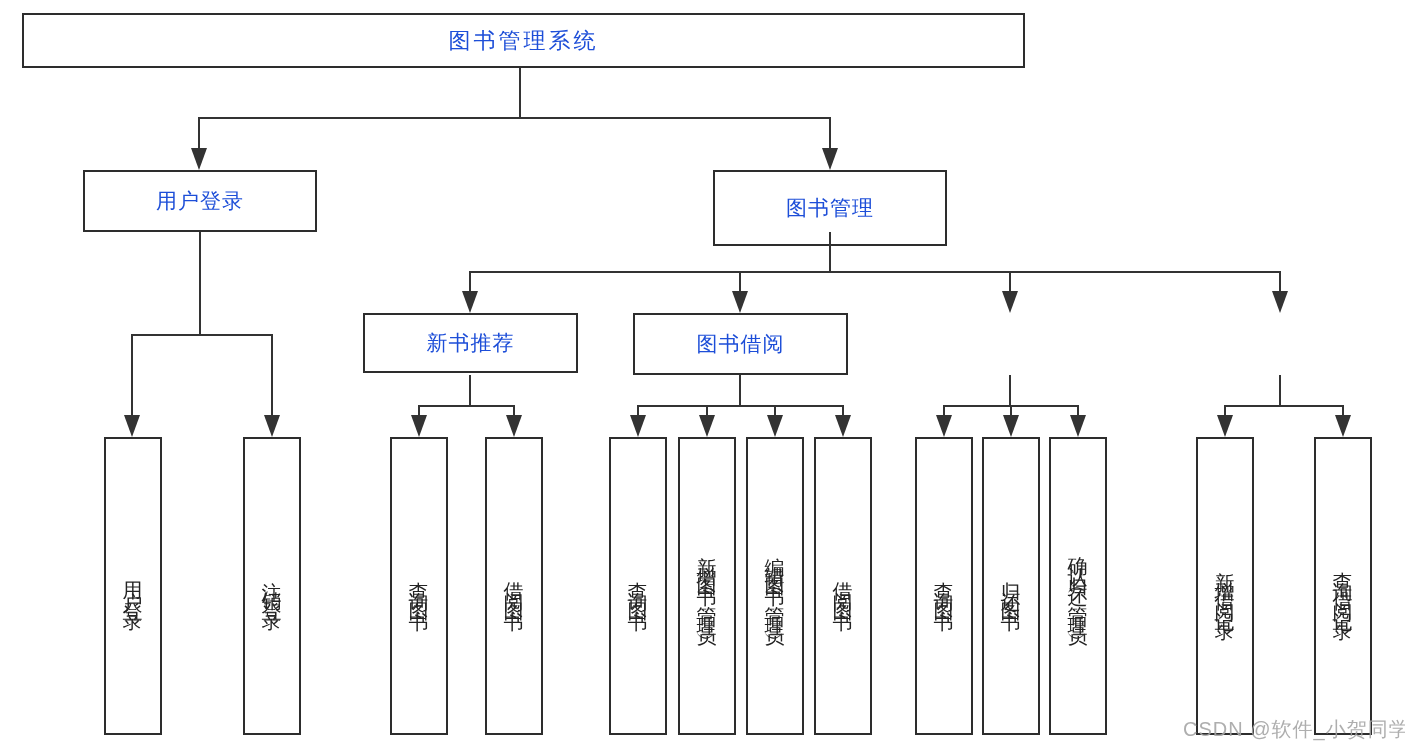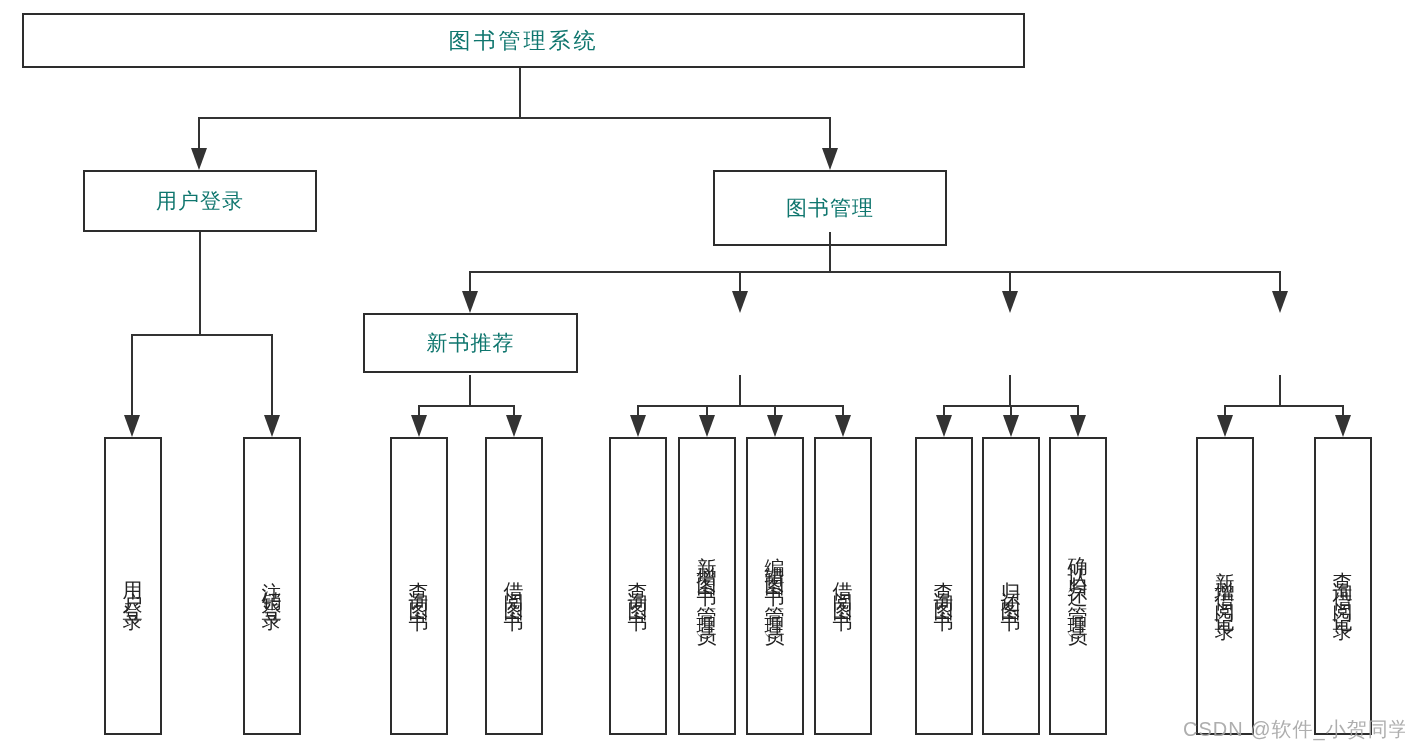--- a/index.html
+++ b/index.html
@@ -4,21 +4,21 @@
 <style>
   html,body{margin:0;padding:0;background:#ffffff;}
   #stage{
     position:relative;width:1405px;height:747px;background:#ffffff;overflow:hidden;
     font-family:"Liberation Sans","DejaVu Sans",sans-serif;color:#222222;
   }
   .box{
     position:absolute;box-sizing:border-box;background:#ffffff;
     border:2px solid #2d2d2d;display:flex;align-items:center;justify-content:center;
   }
-  .box .lbl{font-size:21px;letter-spacing:1px;color:#0f766e;white-space:nowrap;}
+  .box .lbl{font-size:21px;letter-spacing:1px;color:#1d4ed8;white-space:nowrap;}
   .box.root .lbl{font-size:22px;letter-spacing:3px;}
   .vbox{
     position:absolute;box-sizing:border-box;background:#ffffff;width:58px;height:298px;
     border:2px solid #2d2d2d;display:flex;align-items:center;justify-content:center;
   }
   .vbox .vlbl{
     writing-mode:vertical-rl;text-orientation:mixed;
     font-size:20px;letter-spacing:10px;color:#232323;line-height:1;
   }
   .hline{position:absolute;height:2px;background:#333333;}
@@ -44,20 +44,23 @@
 
   <div class="box" style="left:83px;top:170px;width:234px;height:62px">
     <span class="lbl">用户登录</span>
   </div>
   <div class="box" style="left:713px;top:170px;width:234px;height:76px">
     <span class="lbl">图书管理</span>
   </div>
 
   <div class="box" style="left:363px;top:313px;width:215px;height:60px">
     <span class="lbl">新书推荐</span>
+  </div>
+  <div class="box" style="left:633px;top:313px;width:215px;height:62px">
+    <span class="lbl">图书借阅</span>
   </div>
 
   <div class="vbox" style="left:104px;top:437px">
     <span class="vlbl">用户登录</span>
   </div>
   <div class="vbox" style="left:243px;top:437px">
     <span class="vlbl">注销登录</span>
   </div>
 
   <div class="vbox" style="left:390px;top:437px">

